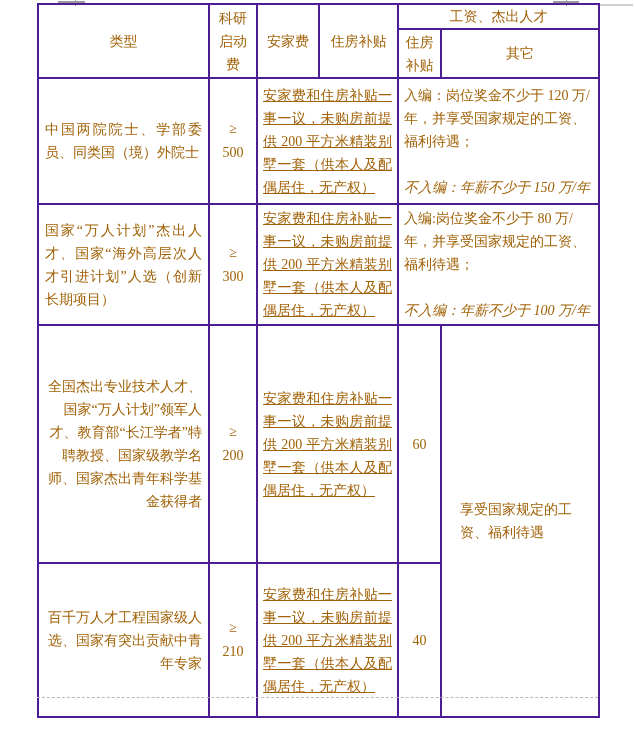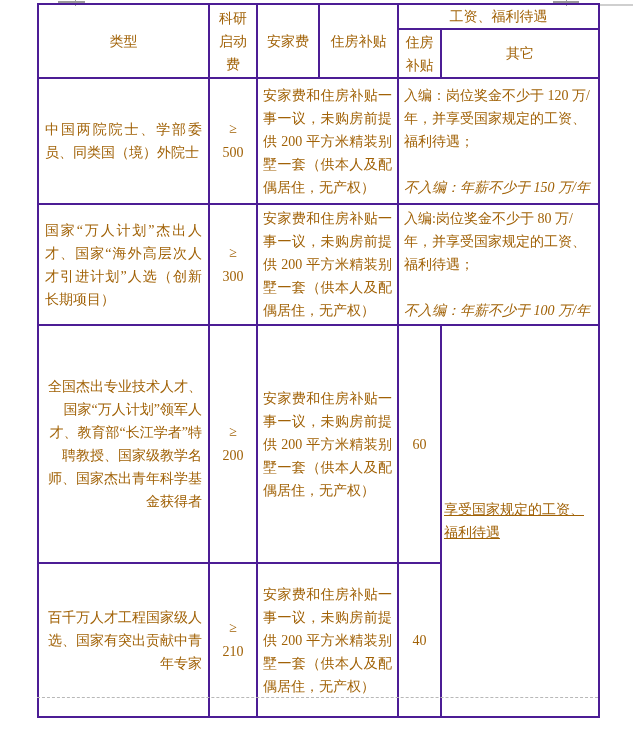--- a/index.html
+++ b/index.html
@@ -35,26 +35,26 @@
   tr.row1 { height: 126px; }
   tr.row2 { height: 117px; }
   tr.row3 { height: 238px; }
   tr.row4 { height: 154px; }
   td.hdr { text-align: center; padding: 0 4px; }
   td.type-just { text-align: justify; text-justify: inter-character; }
   td.type-center { text-align: right; }
   td.fund { text-align: center; padding: 0 2px; }
   td.fund .sym { line-height: 24px; }
   td.fund .val { line-height: 24px; }
-  td.housing { text-align: justify; text-justify: inter-character; padding: 2px 5px; }
+  td.housing { text-align: justify; text-justify: inter-character; padding: 2px 5px; text-decoration: underline; }
   td.salary { text-align: left; padding: 2px 5px; margin-left: 36px; }
   td.salary p { margin: 0; }
   td.salary p.second { margin-top: 23px; font-style: italic; }
   td.bonus { text-align: center; padding: 0 2px; }
-  td.other-big { text-align: left; padding: 2px 2px; text-decoration: underline; }
+  td.other-big { text-align: left; padding: 2px 18px; }
   .page-break-line {
     position: absolute;
     left: 37px;
     top: 697px;
     width: 561px;
     height: 0;
     border-top: 1px dashed #b8b8b8;
     z-index: 3;
   }
   .artifact { position: absolute; background: #9a9a9a; }
@@ -84,21 +84,21 @@
       <col style="width:43px">
       <col style="width:158px">
     </colgroup>
 
     <tbody>
         <tr class="hrow1">
       <td class="hdr" rowspan="2">类型</td>
       <td class="hdr" rowspan="2">科研启动费</td>
       <td class="hdr" rowspan="2">安家费</td>
       <td class="hdr" rowspan="2">住房补贴</td>
-      <td class="hdr" colspan="2">工资、福利待遇</td>
+      <td class="hdr" colspan="2">工资、杰出人才</td>
     </tr>
 
     <tr class="hrow2">
       <td class="hdr">住房补贴</td>
       <td class="hdr">其它</td>
     </tr>
 
     <tr class="row1">
       <td class="type-just">中国两院院士、学部委员、同类国（境）外院士</td>
       <td class="fund">

